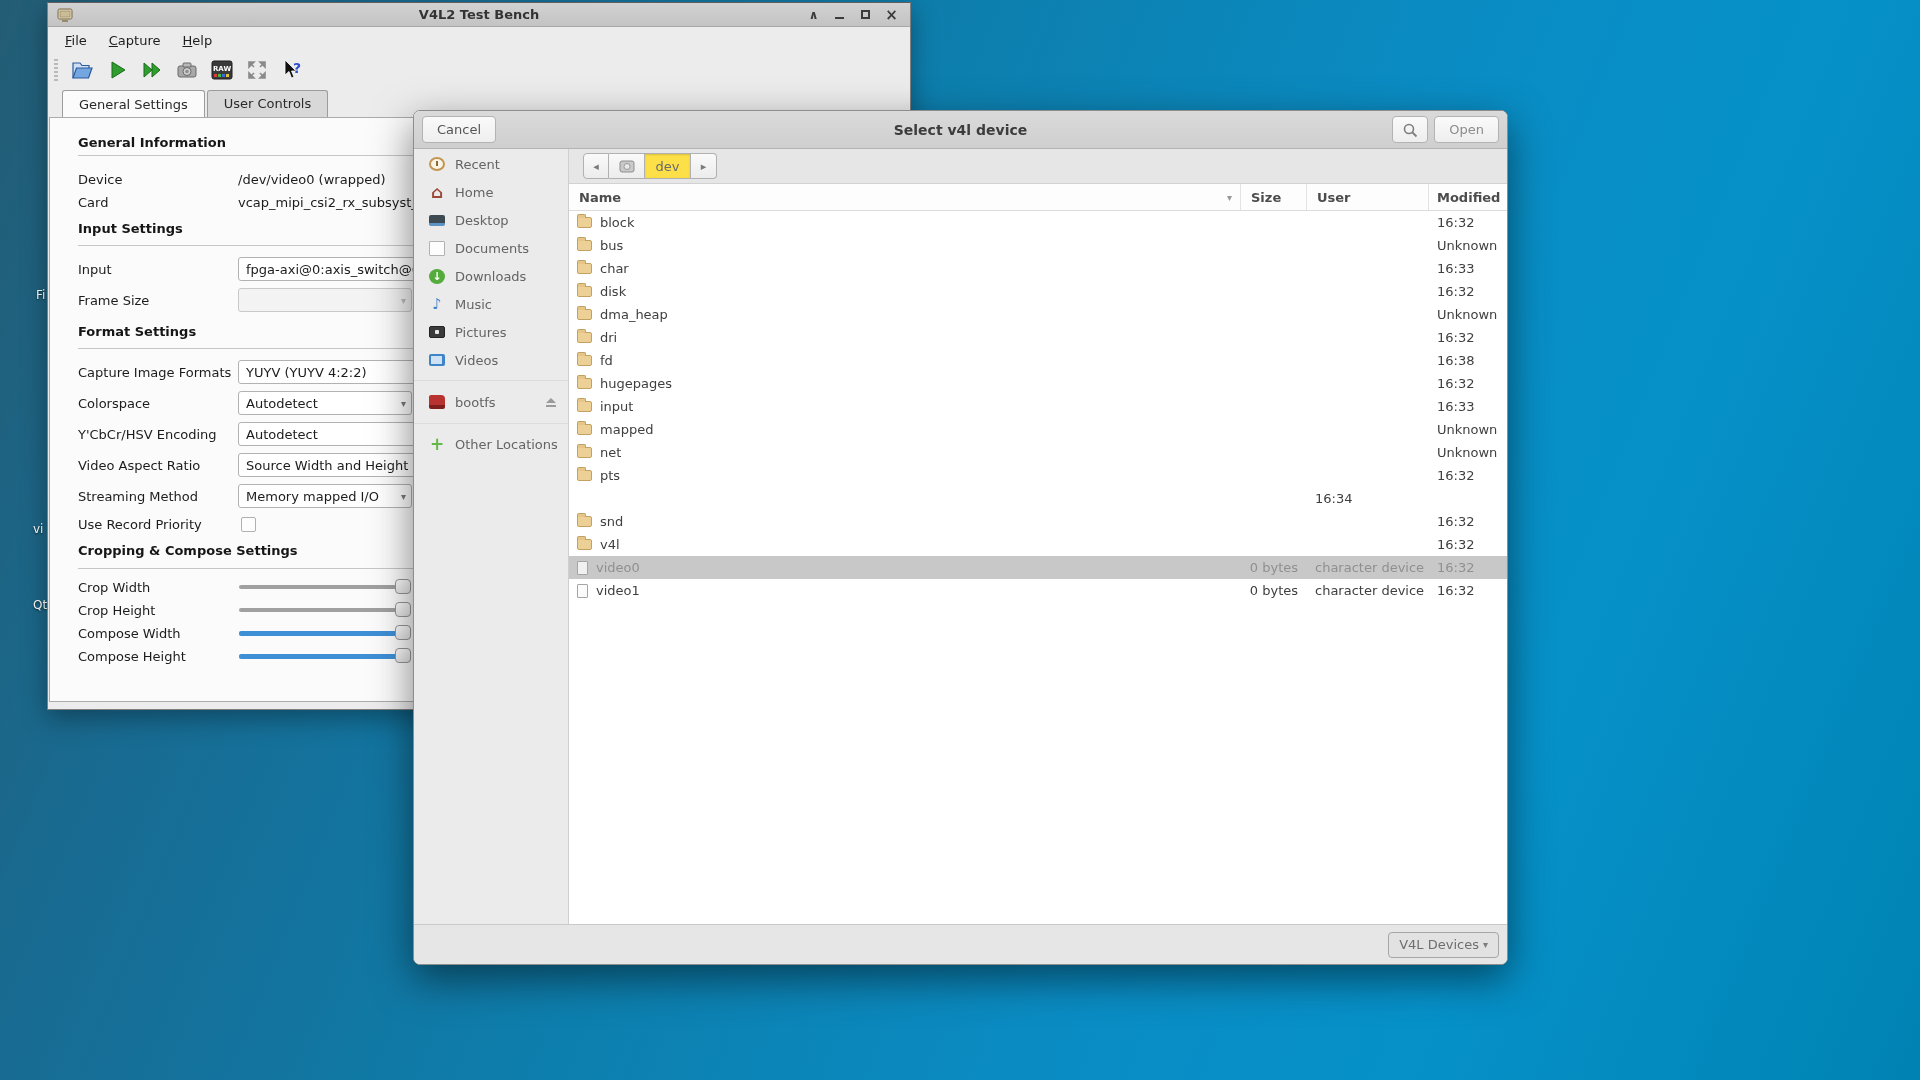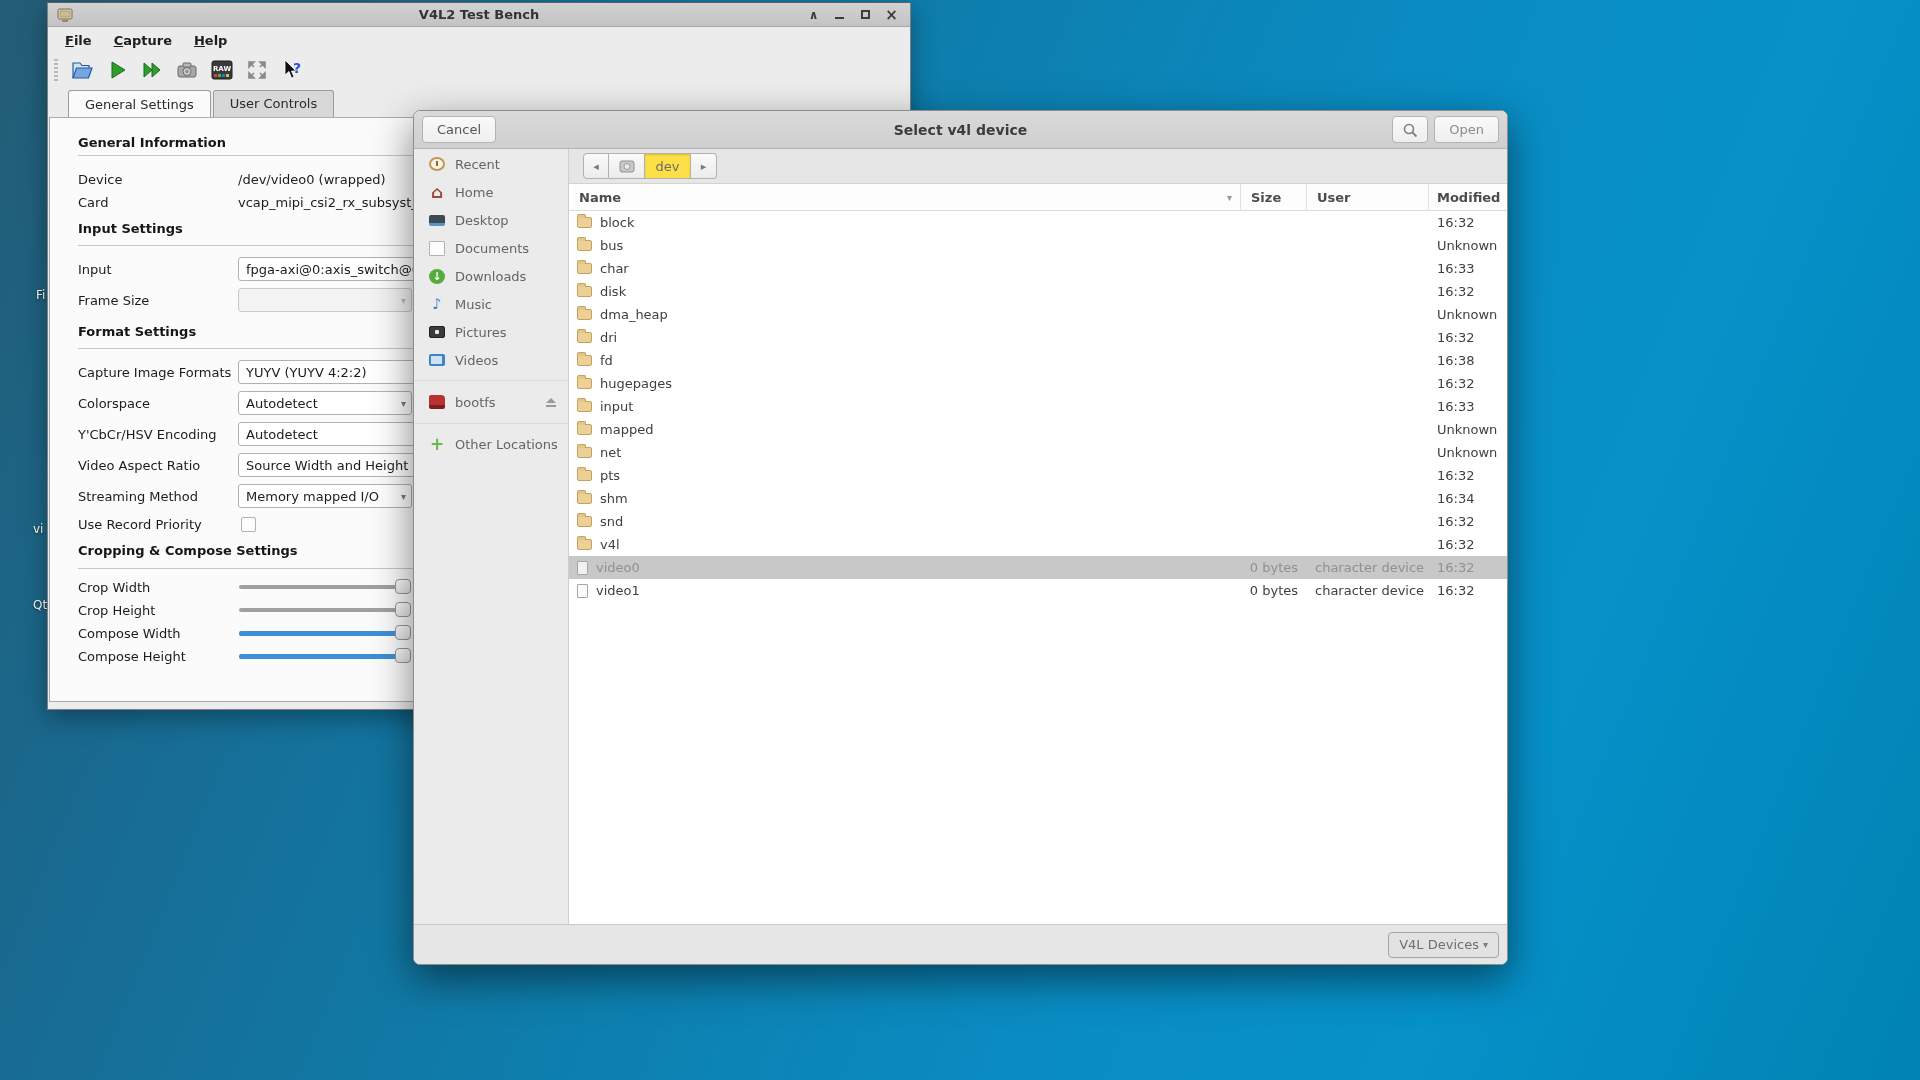--- a/index.html
+++ b/index.html
@@ -22,26 +22,26 @@
     display:flex; flex-direction:column;
   }
   .titlebar { height:24px; background:linear-gradient(#d2d2d2,#c3c3c3); display:flex; align-items:center; padding:0 8px; border-bottom:1px solid #a8a8a8; flex:0 0 24px; }
   .titlebar .wicon { width:18px; height:16px; margin-right:6px; }
   .titlebar .title { position:absolute; left:0; right:0; text-align:center; font-weight:bold; color:#333; font-size:13px; pointer-events:none; }
   .win-controls { margin-left:auto; display:flex; gap:13px; align-items:center; z-index:2; margin-right:4px; }
   .wc { width:13px; height:13px; display:flex; align-items:center; justify-content:center; color:#3c3c3c; font-weight:bold; font-size:12px; cursor:default; }
   .wc-min i { display:block; width:9px; height:2px; background:#3c3c3c; margin-top:7px; }
   .wc-max i { display:block; width:9px; height:9px; border:2px solid #3c3c3c; }
   .menubar { height:26px; display:flex; align-items:center; gap:4px; padding-left:8px; background:#ececec; flex:0 0 26px; }
-  .menu-item { padding:3px 9px; color:#1d1d1d;font-weight:bold; }
+  .menu-item { padding:3px 9px; color:#1d1d1d; }
   .menu-item::first-letter { text-decoration:underline; }
   .toolbar { height:34px; display:flex; align-items:center; gap:9px; padding-left:6px; flex:0 0 34px; }
   .grip { width:4px; height:22px; border-left:2px dotted #b9b9b9; border-right:2px dotted #b9b9b9; margin-right:2px; }
   .tbtn { width:26px; height:26px; display:flex; align-items:center; justify-content:center; }
-  .tabstrip { height:30px; display:flex; align-items:flex-end; padding-left:20px; flex:0 0 30px; }
+  .tabstrip { height:30px; display:flex; align-items:flex-end; padding-left:14px; flex:0 0 30px; }
   .tab { padding:5px 16px 6px; border:1px solid #9c9c9c; border-bottom:none; background:#d8d8d8; color:#2a2a2a; border-radius:3px 3px 0 0; margin-right:2px; }
   .tab.active { background:#fbfbfb; position:relative; top:1px; padding-top:6px; }
   .panel { flex:1 1 auto; background:#fbfbfb; border:1px solid #ababab; margin:0 1px; position:relative; overflow:hidden; }
   .bstrip { flex:0 0 7px; background:#ececec; }
 
   .sec-h { position:absolute; left:28px; font-weight:bold; color:#161616; font-size:13px; }
   .sec-hr { position:absolute; left:28px; right:16px; border-top:1px solid #c6c6c6; }
   .form-row { position:absolute; left:28px; right:8px; height:24px; display:flex; align-items:center; }
   .flabel { color:#1c1c1c; white-space:nowrap; }
   .fvalue { position:absolute; left:160px; color:#1c1c1c; white-space:nowrap; }
@@ -519,24 +519,20 @@
             <div class="cols frow">
               <span class="cell c-name">
                 <span class="fi fi-folder"></span>
                 <span>pts</span>
               </span>
               <span class="cell c-size"></span>
               <span class="cell c-type"></span>
               <span class="cell c-mod">16:32</span>
             </div>
             <div class="cols frow">
-              <span class="cell c-name">
-                <span class="fi fi-folder"></span>
-                <span>shm</span>
-              </span>
               <span class="cell c-size"></span>
               <span class="cell c-type"></span>
               <span class="cell c-mod">16:34</span>
             </div>
             <div class="cols frow">
               <span class="cell c-name">
                 <span class="fi fi-folder"></span>
                 <span>snd</span>
               </span>
               <span class="cell c-size"></span>

